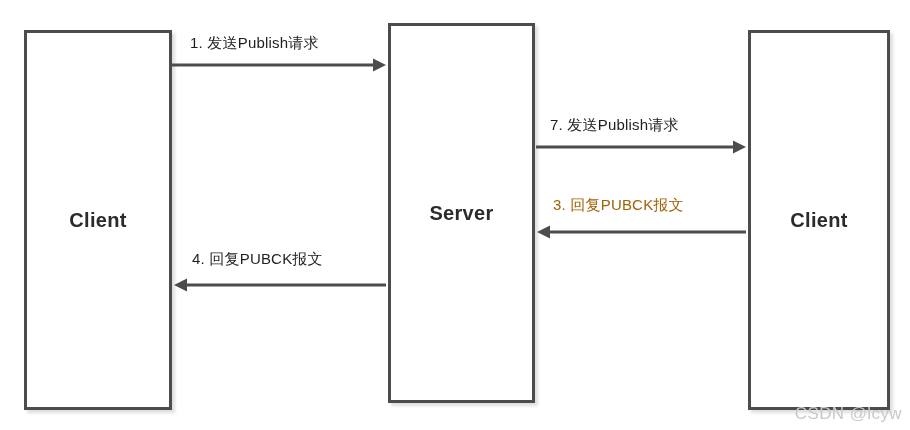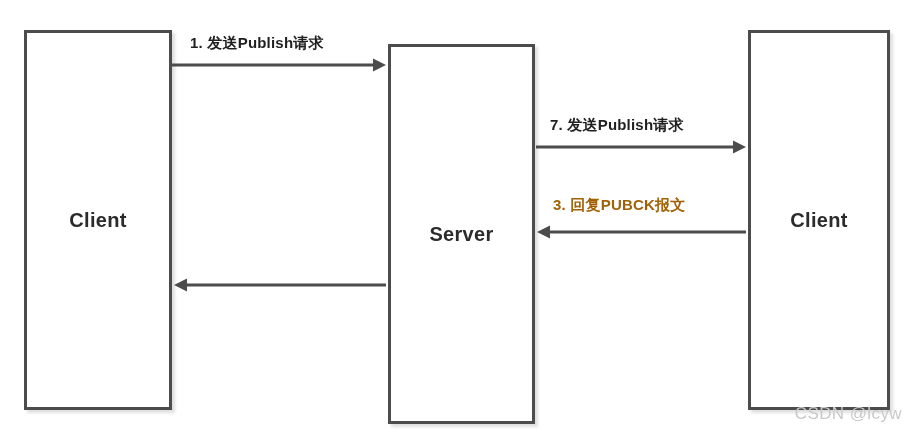--- a/index.html
+++ b/index.html
@@ -35,21 +35,21 @@
     font-size: 20px;
     font-weight: bold;
     color: #2b2b2b;
     letter-spacing: 0.3px;
     user-select: none;
     text-align: center;
   }
   .msg-label {
     position: absolute;
     font-size: 15px;
-    font-weight: bold;
+    font-weight: normal;
     color: #1f1f1f;
     white-space: nowrap;
     letter-spacing: 0.2px;
   }
   .watermark {
     position: absolute;
     right: 8px;
     bottom: 6px;
     font-size: 17px;
     color: #c9c9c9;
@@ -67,21 +67,21 @@
 </style>
 </head>
 <body>
 
 <div id="diagram-canvas">
 
   <div class="lifeline-box" id="box-0" style="left: 24px; top: 30px; width: 148px; height: 380px; border-color: rgb(76, 76, 76);">
     <span class="lifeline-label">Client</span>
   </div>
 
-  <div class="lifeline-box" id="box-1" style="left: 388px; top: 44px; width: 147px; height: 380px; border-color: rgb(76, 76, 76);">
+  <div class="lifeline-box" id="box-1" style="left: 388px; top: 23px; width: 147px; height: 380px; border-color: rgb(76, 76, 76);">
     <span class="lifeline-label">Server</span>
   </div>
 
   <div class="lifeline-box" id="box-2" style="left: 748px; top: 30px; width: 142px; height: 380px; border-color: rgb(76, 76, 76);">
     <span class="lifeline-label">Client</span>
   </div>
 
   <svg class="arrow-layer" viewBox="0 0 910 430" xmlns="http://www.w3.org/2000/svg">
     <g id="arrow-group">
         <line x1="172" y1="65" x2="373" y2="65" stroke="#4c4c4c" stroke-width="3"></line>
@@ -91,15 +91,16 @@
         <line x1="746" y1="232" x2="550" y2="232" stroke="#4c4c4c" stroke-width="3"></line>
         <polygon points="537,232 550,225.5 550,238.5" fill="#4c4c4c"></polygon>
         <line x1="386" y1="285" x2="187" y2="285" stroke="#4c4c4c" stroke-width="3"></line>
         <polygon points="174,285 187,278.5 187,291.5" fill="#4c4c4c"></polygon>
       </g>
   </svg>
 
   <div class="msg-label" id="msg-0" style="left: 190px; top: 34px; color: rgb(31, 31, 31);">1. 发送Publish请求</div>
   <div class="msg-label" id="msg-1" style="left: 550px; top: 116px; color: rgb(31, 31, 31);">7. 发送Publish请求</div>
   <div class="msg-label" id="msg-2" style="left: 553px; top: 196px; color: #a16207;">3. 回复PUBCK报文</div>
+  <div class="msg-label" id="msg-3" style="left: 192px; top: 250px; color: rgb(31, 31, 31);">4. 回复PUBCK报文</div>
 
   <div class="watermark">CSDN @lcyw</div>
 </div>
 
 </body></html>

